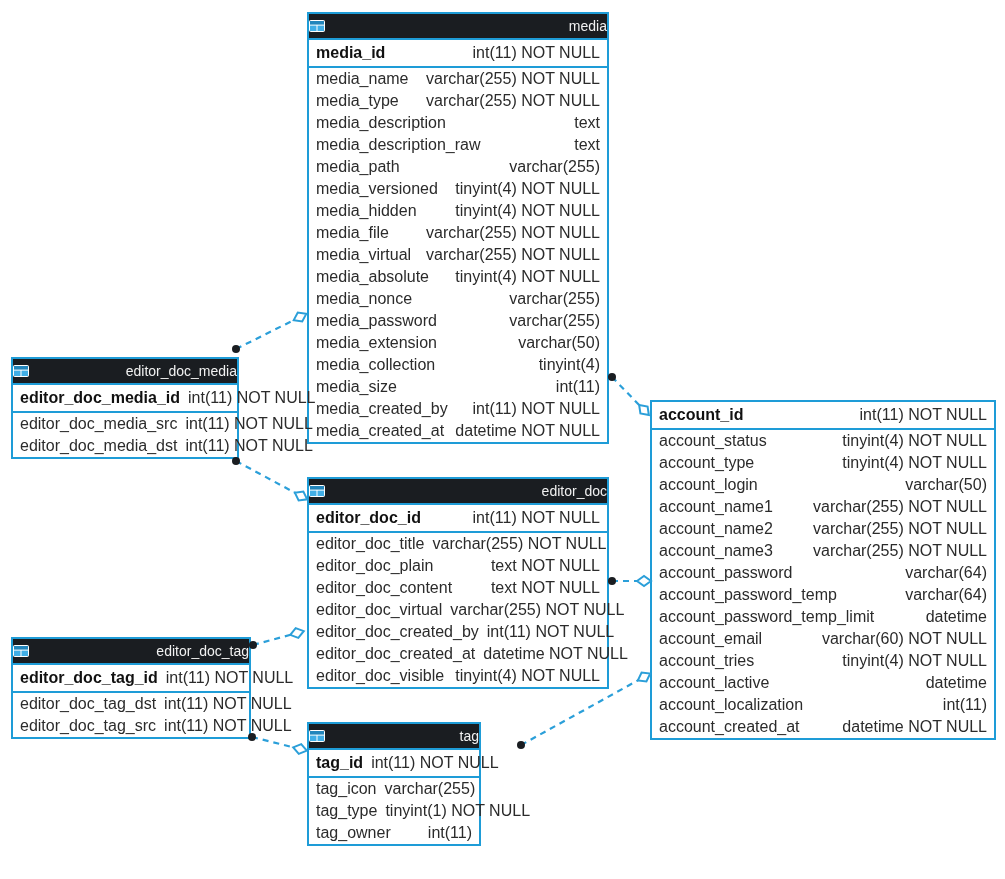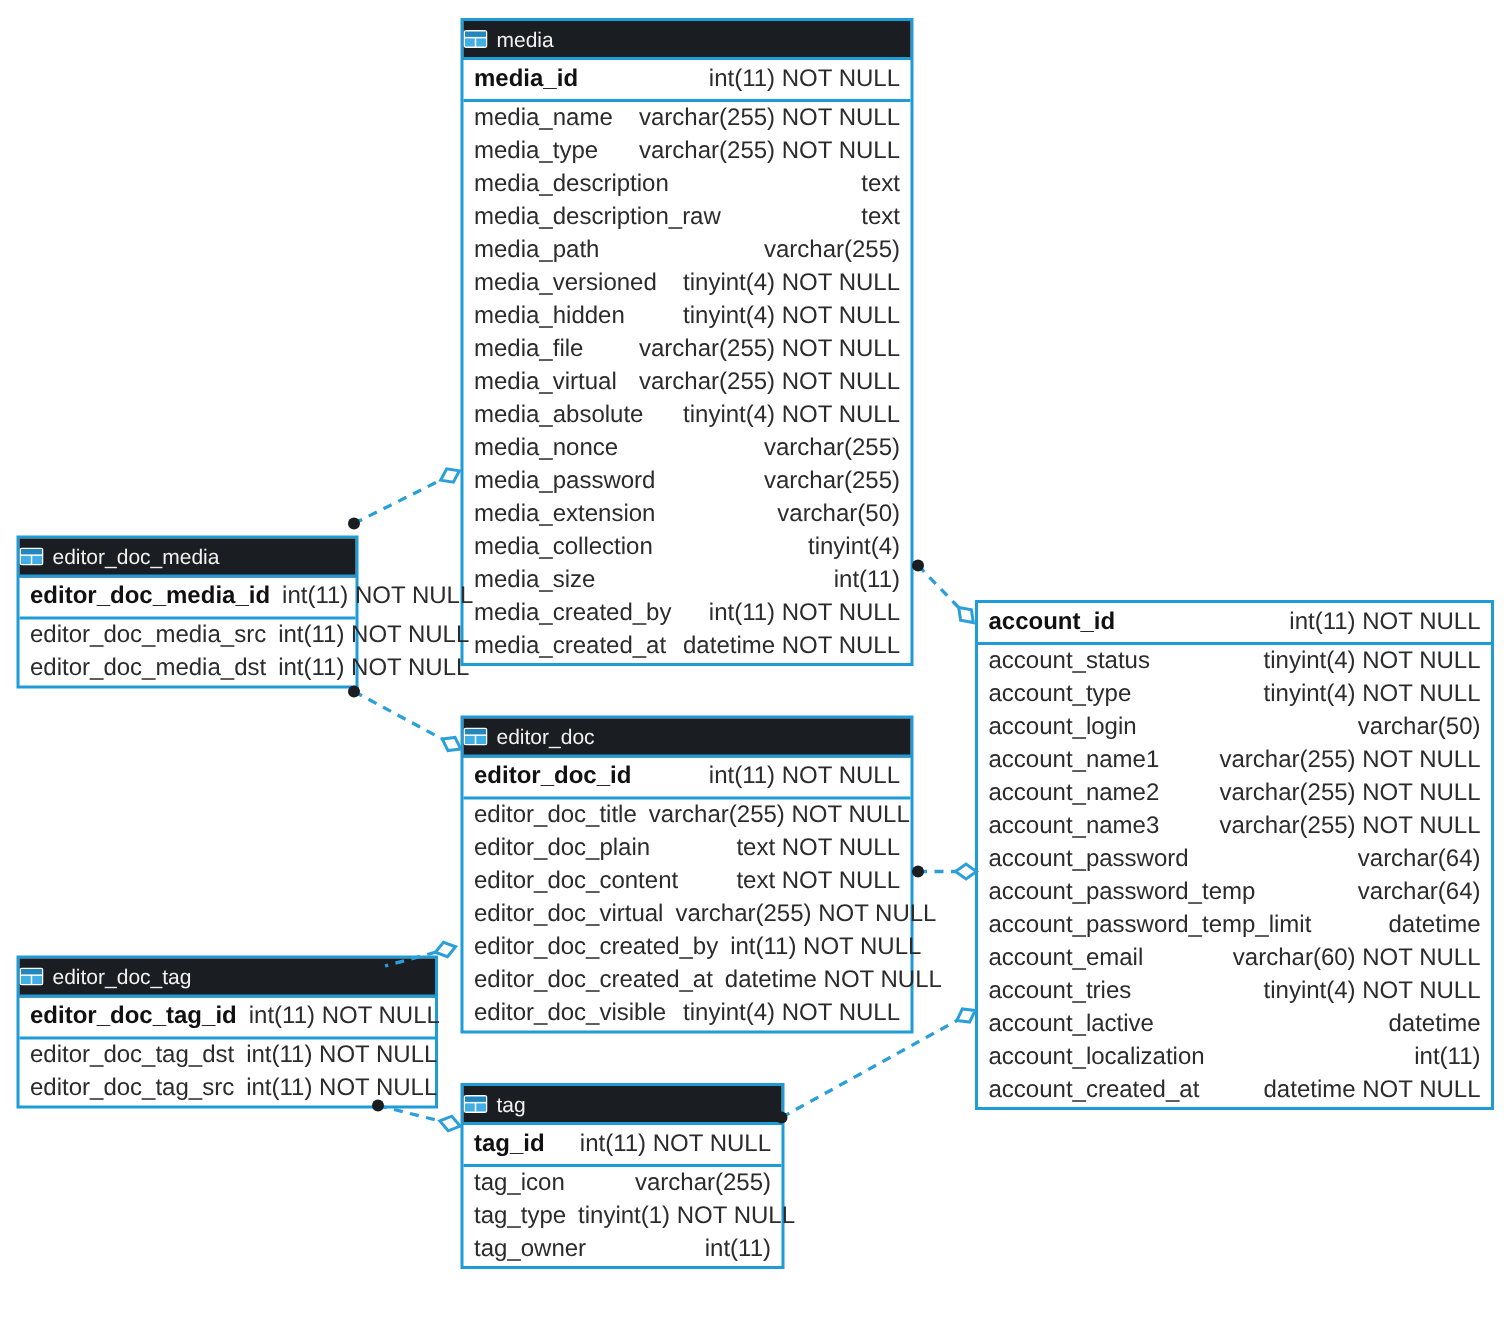--- a/index.html
+++ b/index.html
@@ -17,21 +17,21 @@
     background:#ffffff;
     border:2px solid #1e9cd7;
     box-sizing:border-box;
   }
   .tbl-header{
     background:#1a1d21;
     color:#f1f1f1;
     height:24px;
     display:flex;
     align-items:center;
-    justify-content:flex-start;
+    justify-content:space-between;
     gap:6px;
     font-size:14px;
     border-bottom:2px solid #1e9cd7;
     cursor:default;
   }
   .tbl-icon{display:inline-flex;flex:0 0 auto;}
   .pk-section{
     border-bottom:2px solid #1e9cd7;
   }
   .tbl-row{
@@ -251,21 +251,21 @@
         <div class="tbl-row">
           <span class="col-name">editor_doc_created_at</span>
           <span class="col-type">datetime NOT NULL</span>
         </div>
         <div class="tbl-row">
           <span class="col-name">editor_doc_visible</span>
           <span class="col-type">tinyint(4) NOT NULL</span>
         </div>
       </div>
     </div>
-    <div class="db-table" style="left: 11px; top: 637px; width: 281px;">
+    <div class="db-table" style="left: 11px; top: 637px; width: 240px;">
       <div class="tbl-header">
         <span class="tbl-icon">
           <svg width="16" height="12">
             <rect x="0" y="0" width="16" height="12" rx="2" fill="#ffffff"></rect>
             <rect x="1" y="1" width="14" height="3.6" fill="#2386bc"></rect>
             <rect x="1" y="5.6" width="6.5" height="5.4" fill="#41aee6"></rect>
             <rect x="8.5" y="5.6" width="6.5" height="5.4" fill="#41aee6"></rect>
           </svg>
         </span>
         <span>editor_doc_tag</span>
@@ -280,21 +280,21 @@
         <div class="tbl-row">
           <span class="col-name">editor_doc_tag_dst</span>
           <span class="col-type">int(11) NOT NULL</span>
         </div>
         <div class="tbl-row">
           <span class="col-name">editor_doc_tag_src</span>
           <span class="col-type">int(11) NOT NULL</span>
         </div>
       </div>
     </div>
-    <div class="db-table" style="left: 307px; top: 722px; width: 216px;">
+    <div class="db-table" style="left: 307px; top: 722px; width: 174px;">
       <div class="tbl-header">
         <span class="tbl-icon">
           <svg width="16" height="12">
             <rect x="0" y="0" width="16" height="12" rx="2" fill="#ffffff"></rect>
             <rect x="1" y="1" width="14" height="3.6" fill="#2386bc"></rect>
             <rect x="1" y="5.6" width="6.5" height="5.4" fill="#41aee6"></rect>
             <rect x="8.5" y="5.6" width="6.5" height="5.4" fill="#41aee6"></rect>
           </svg>
         </span>
         <span>tag</span>

